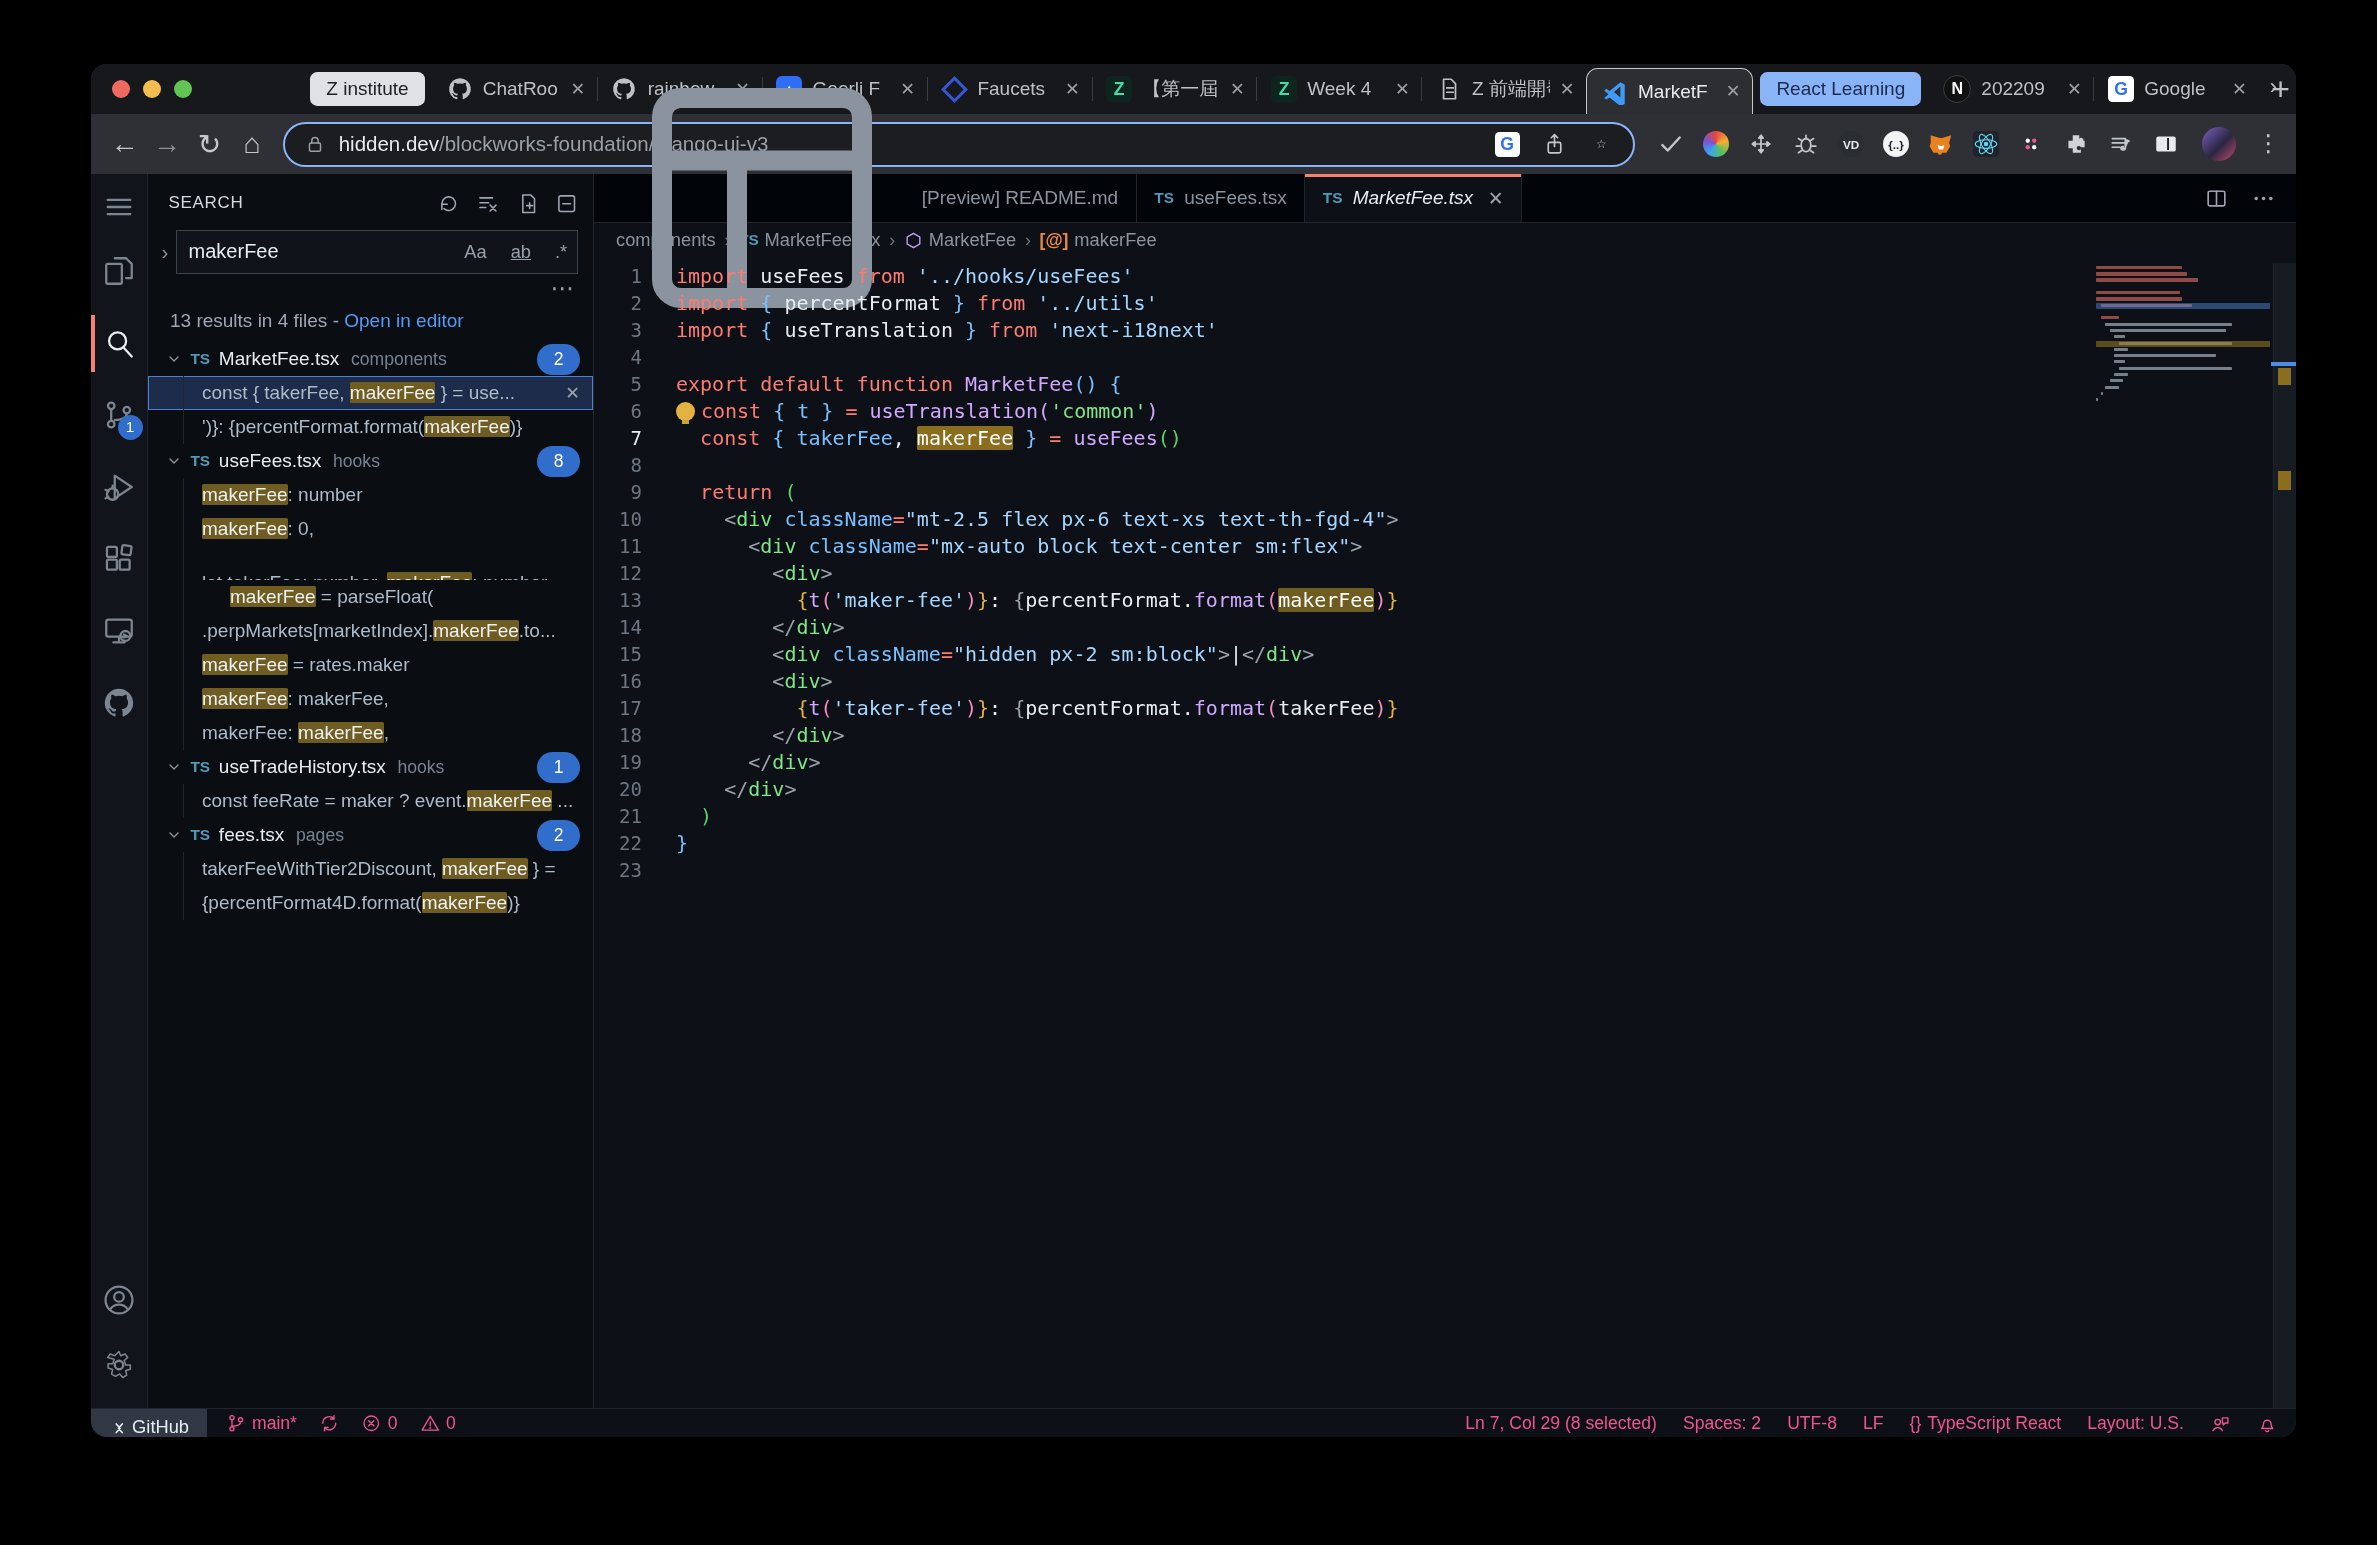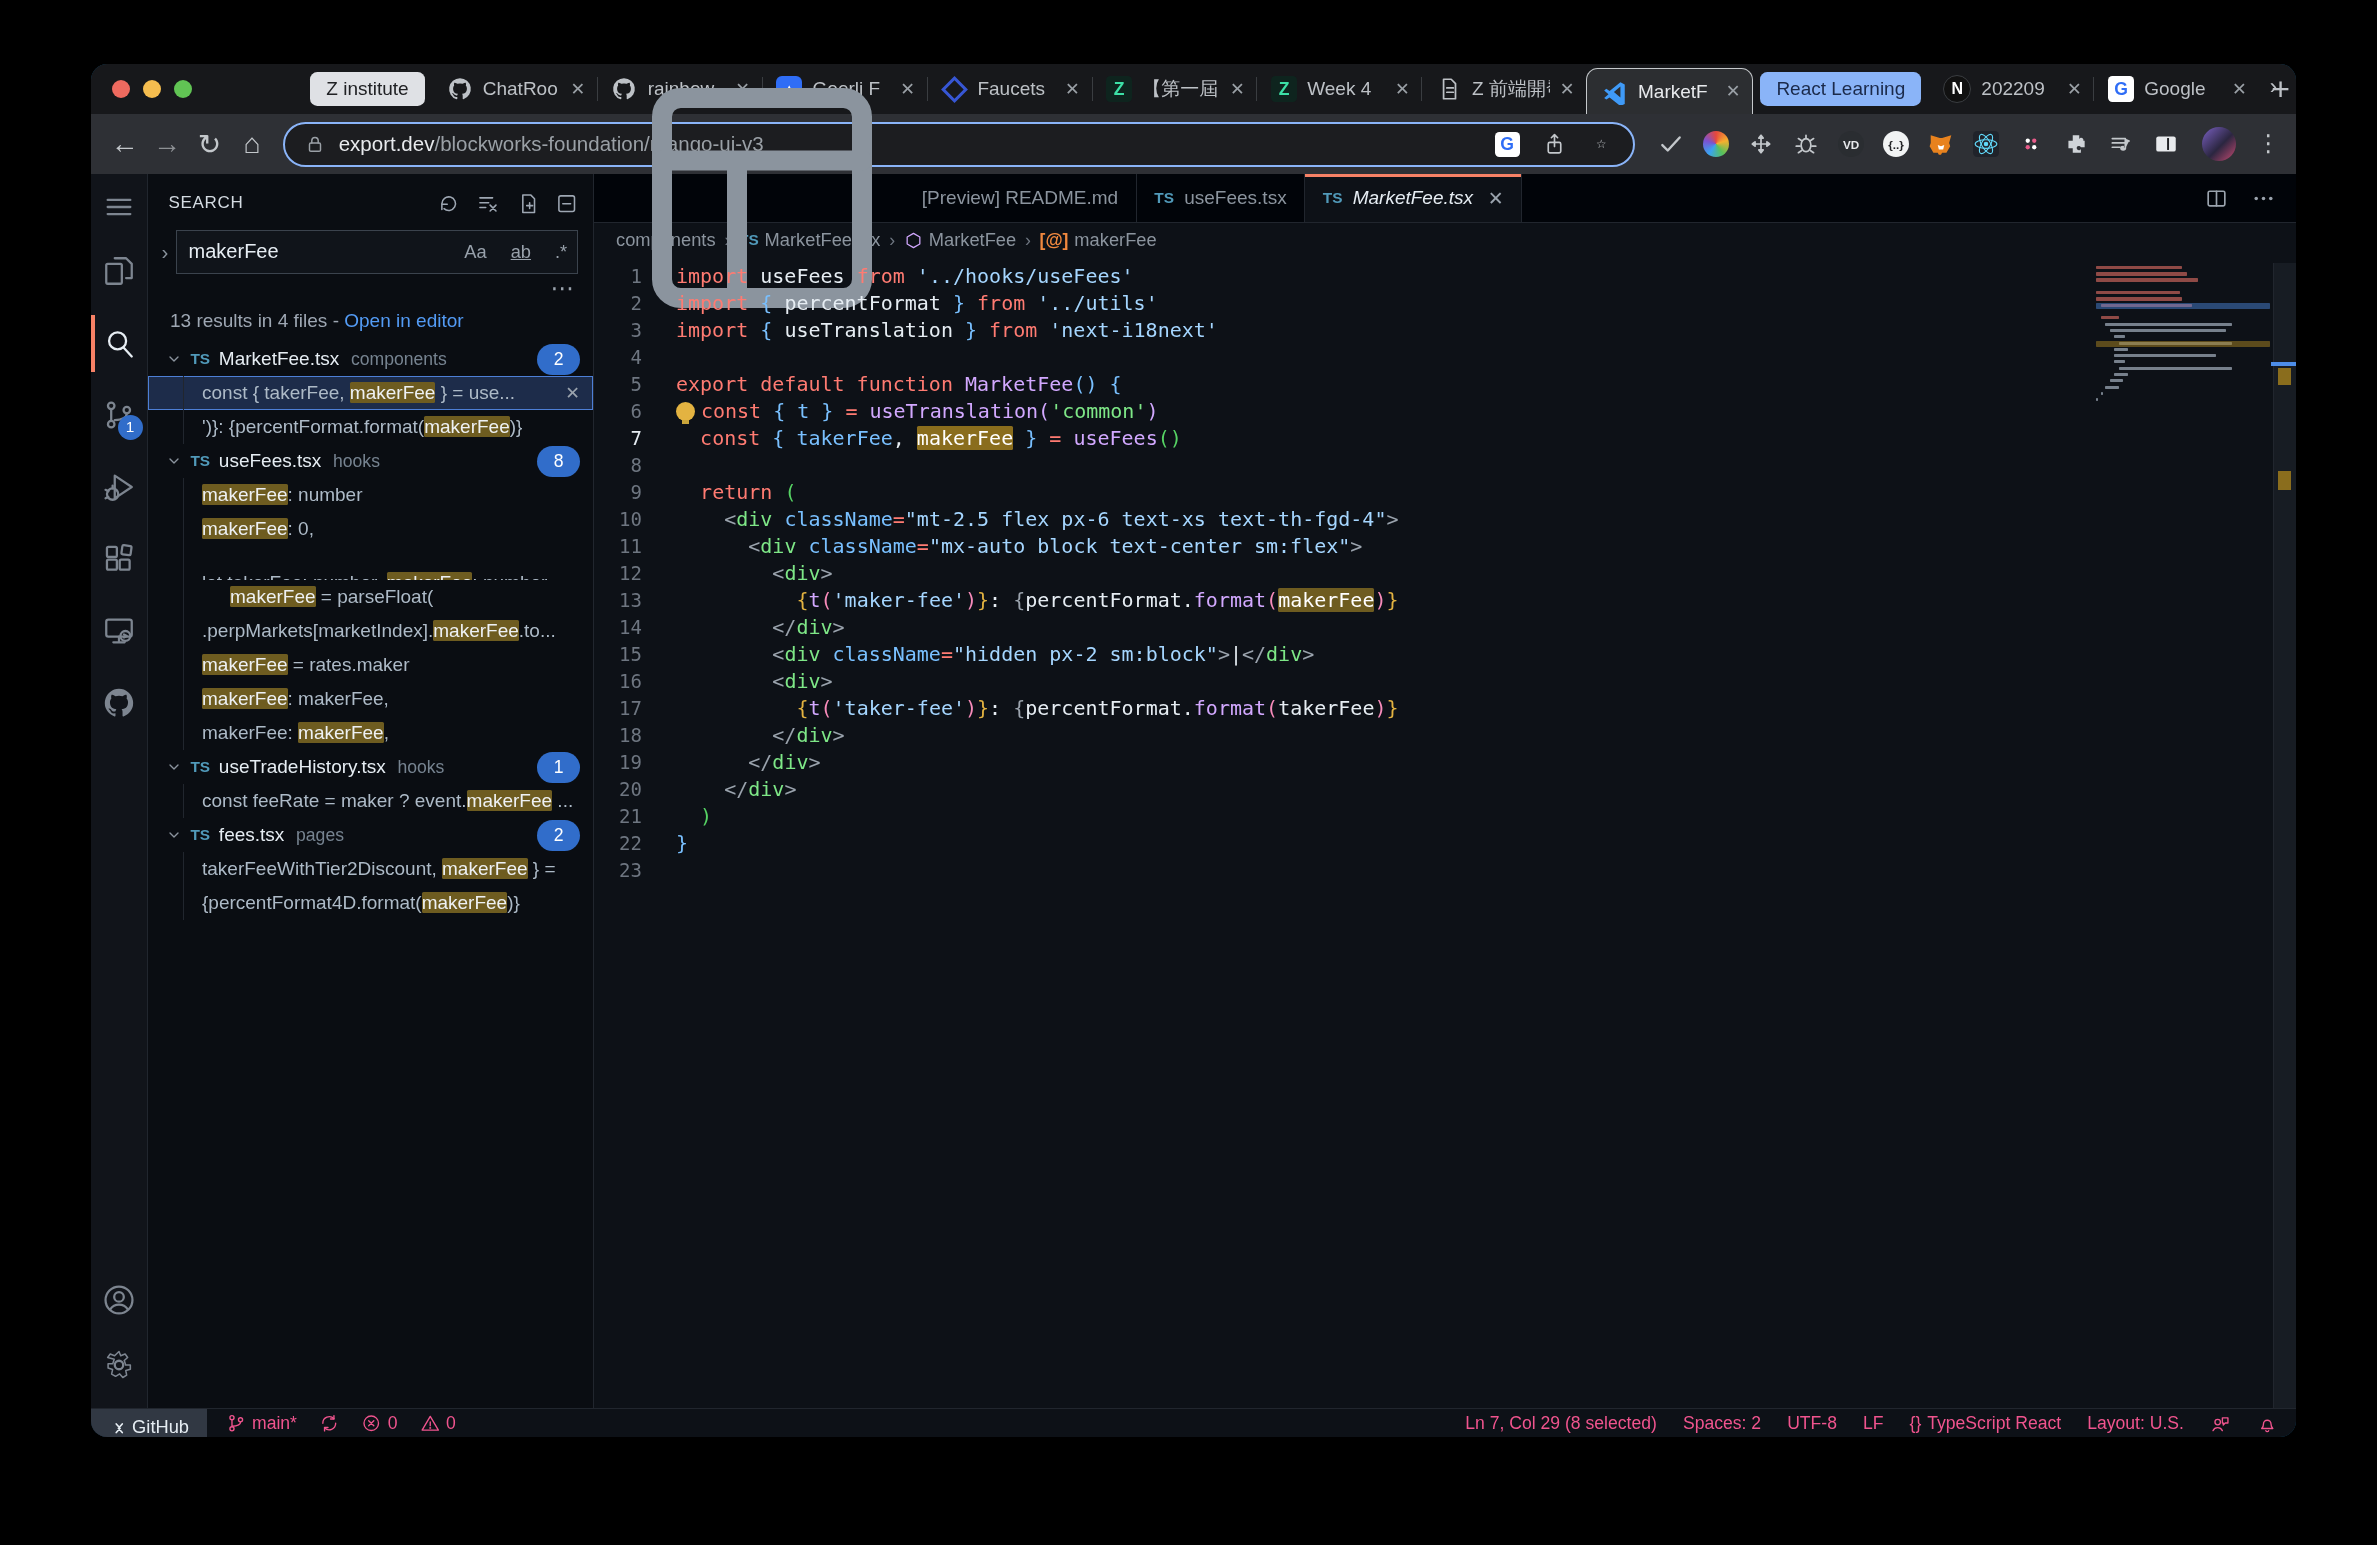--- a/index.html
+++ b/index.html
@@ -229,21 +229,21 @@
     <span class="navbtn" style="color:#8d9094">→</span>
     <span class="navbtn">↻</span>
     <span class="navbtn">⌂</span>
     <div class="omnibox">
       <span class="ic" style="width:22px;height:22px;color:#9aa0a6">
         <svg viewBox="0 0 24 24">
             <rect x="6" y="11" width="12" height="9" rx="1.5"></rect>
             <path d="M8.5 11V8.5a3.5 3.5 0 0 1 7 0V11"></path>
           </svg>
       </span>
-      <span class="url"><span>export.dev</span><span class="path">/blockworks-foundation/mango-ui-v3</span></span>
+      <span class="url"><span>hidden.dev</span><span class="path">/blockworks-foundation/mango-ui-v3</span></span>
       <span class="ob-right" id="omnibox-icons">
           <span class="ic i-translate ">G</span>
           <span class="ic i-share ">
             <svg viewBox="0 0 24 24">
               <rect x="6" y="10" width="12" height="10" rx="1.5"></rect>
               <path d="M12 14V3M9 5.5L12 2.5l3 3"></path>
             </svg>
           </span>
           <span class="ic i-star ">☆</span>
         </span>

